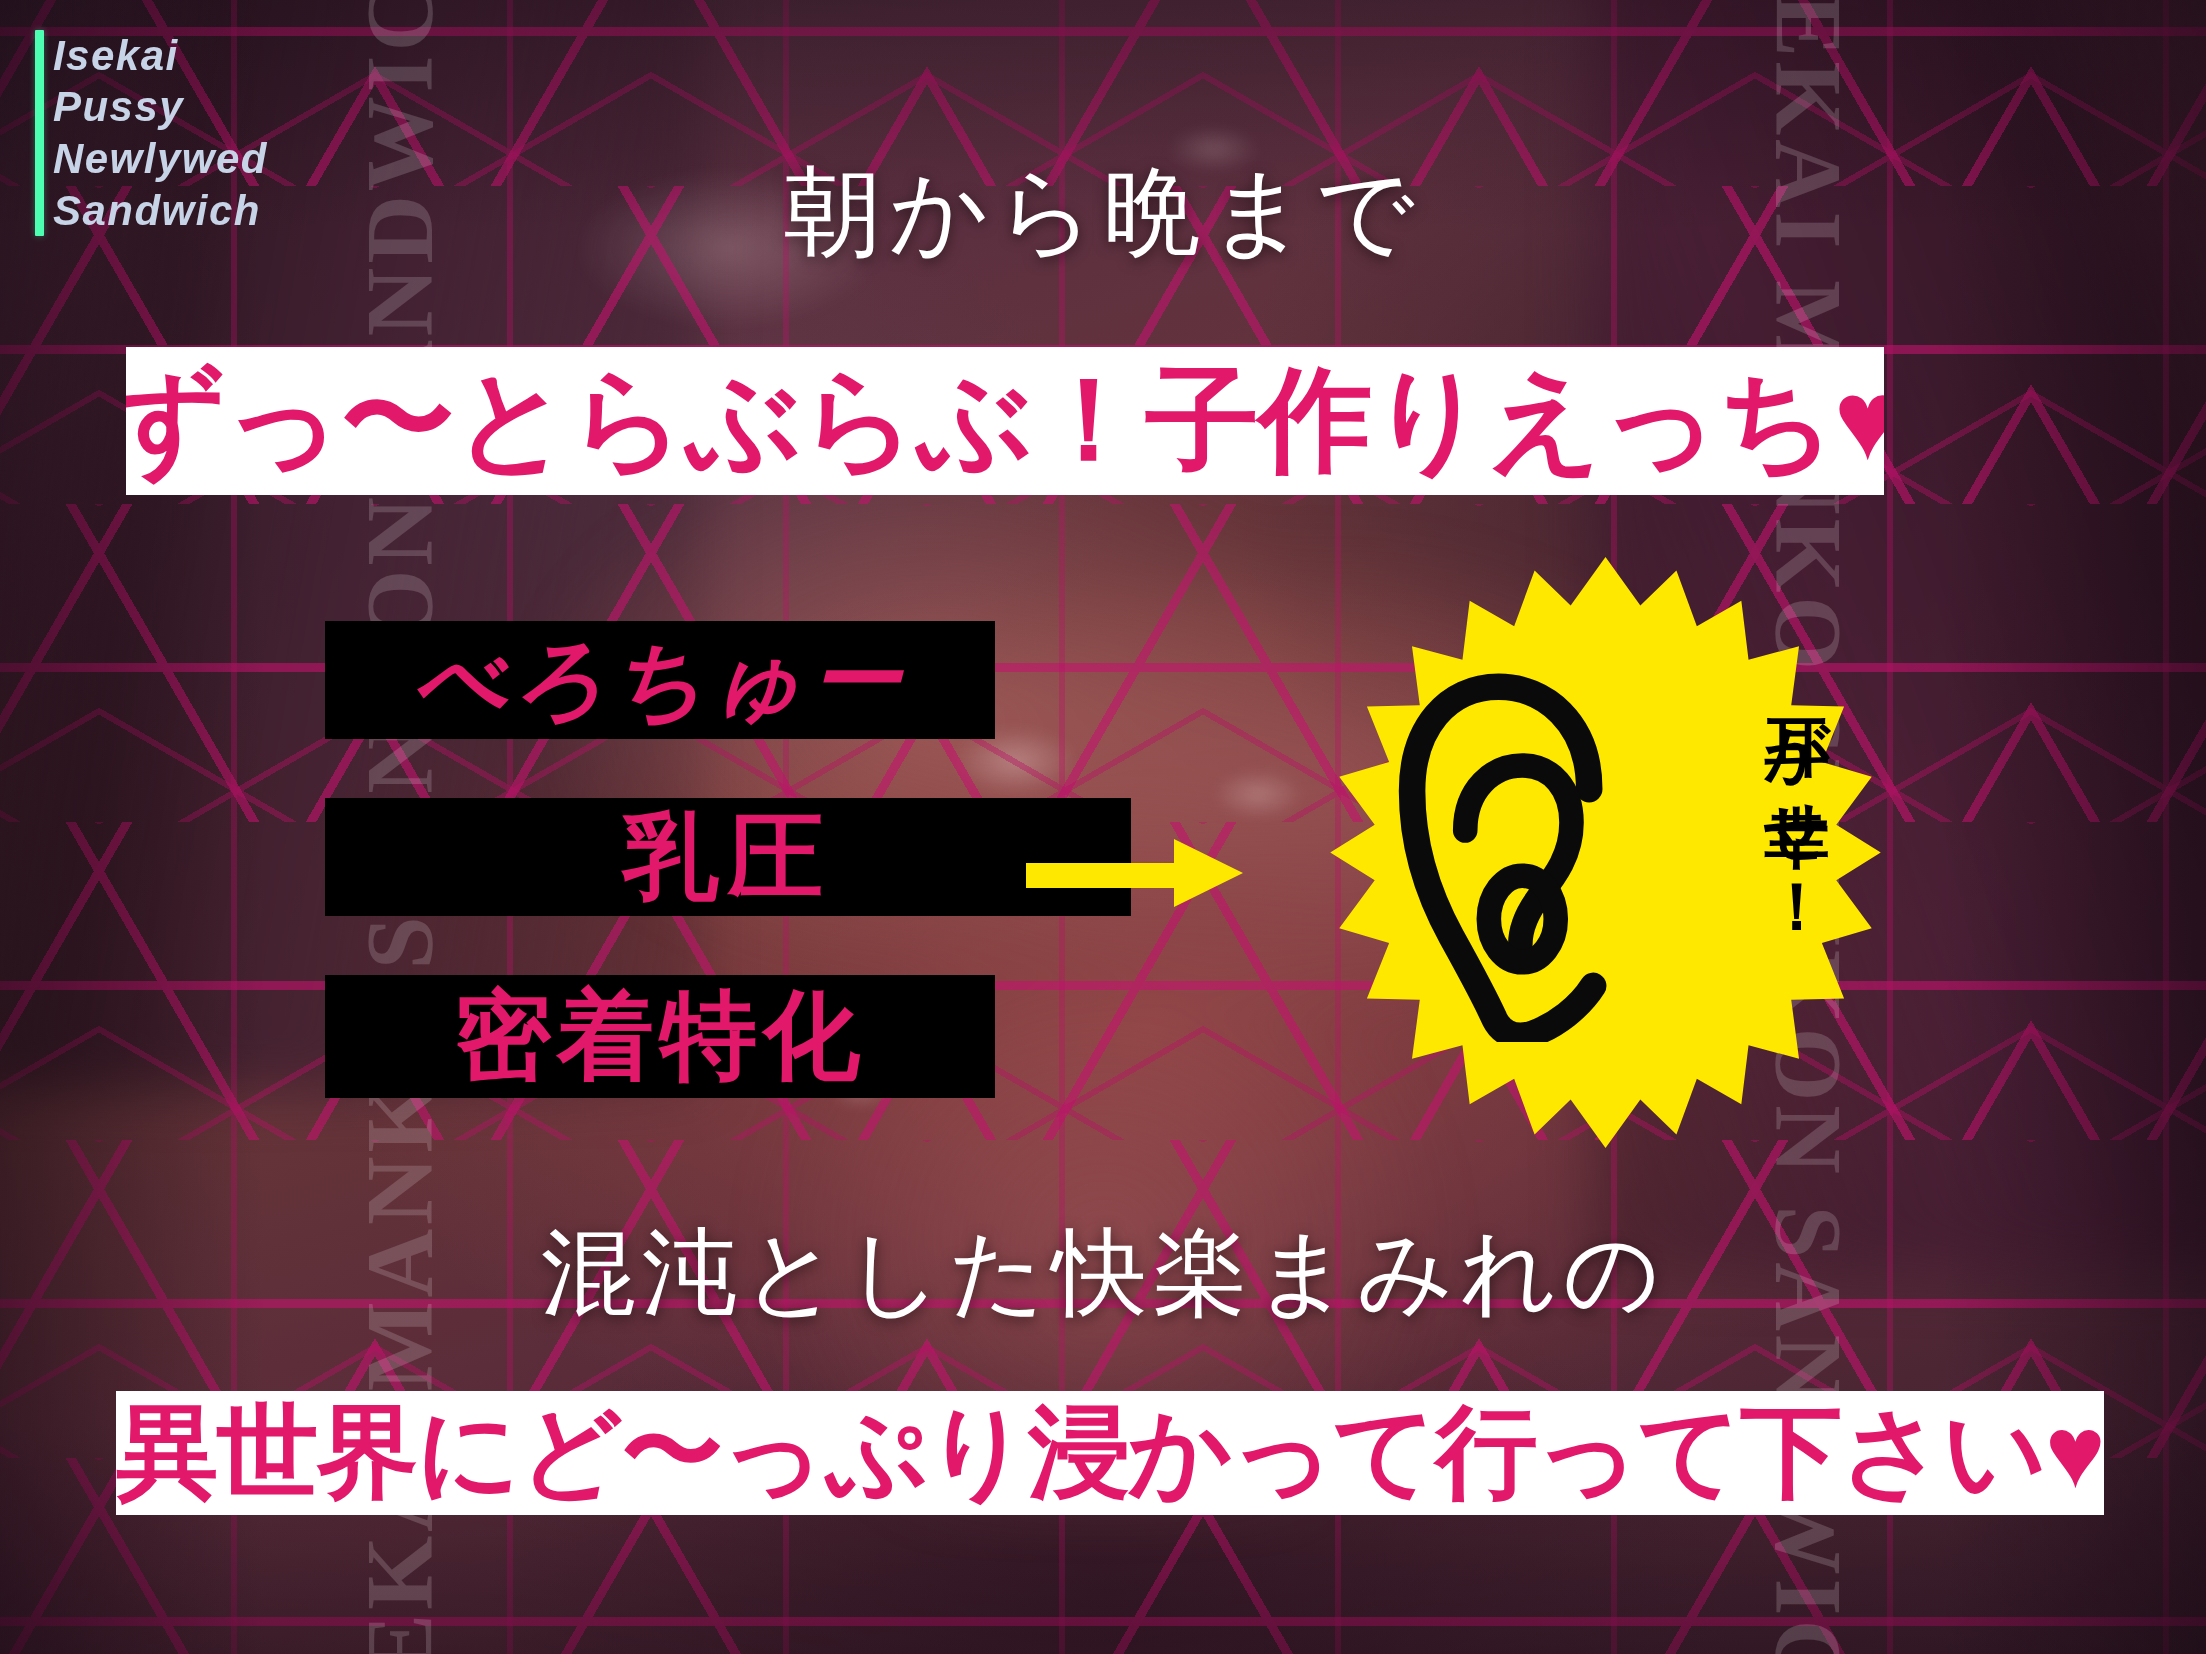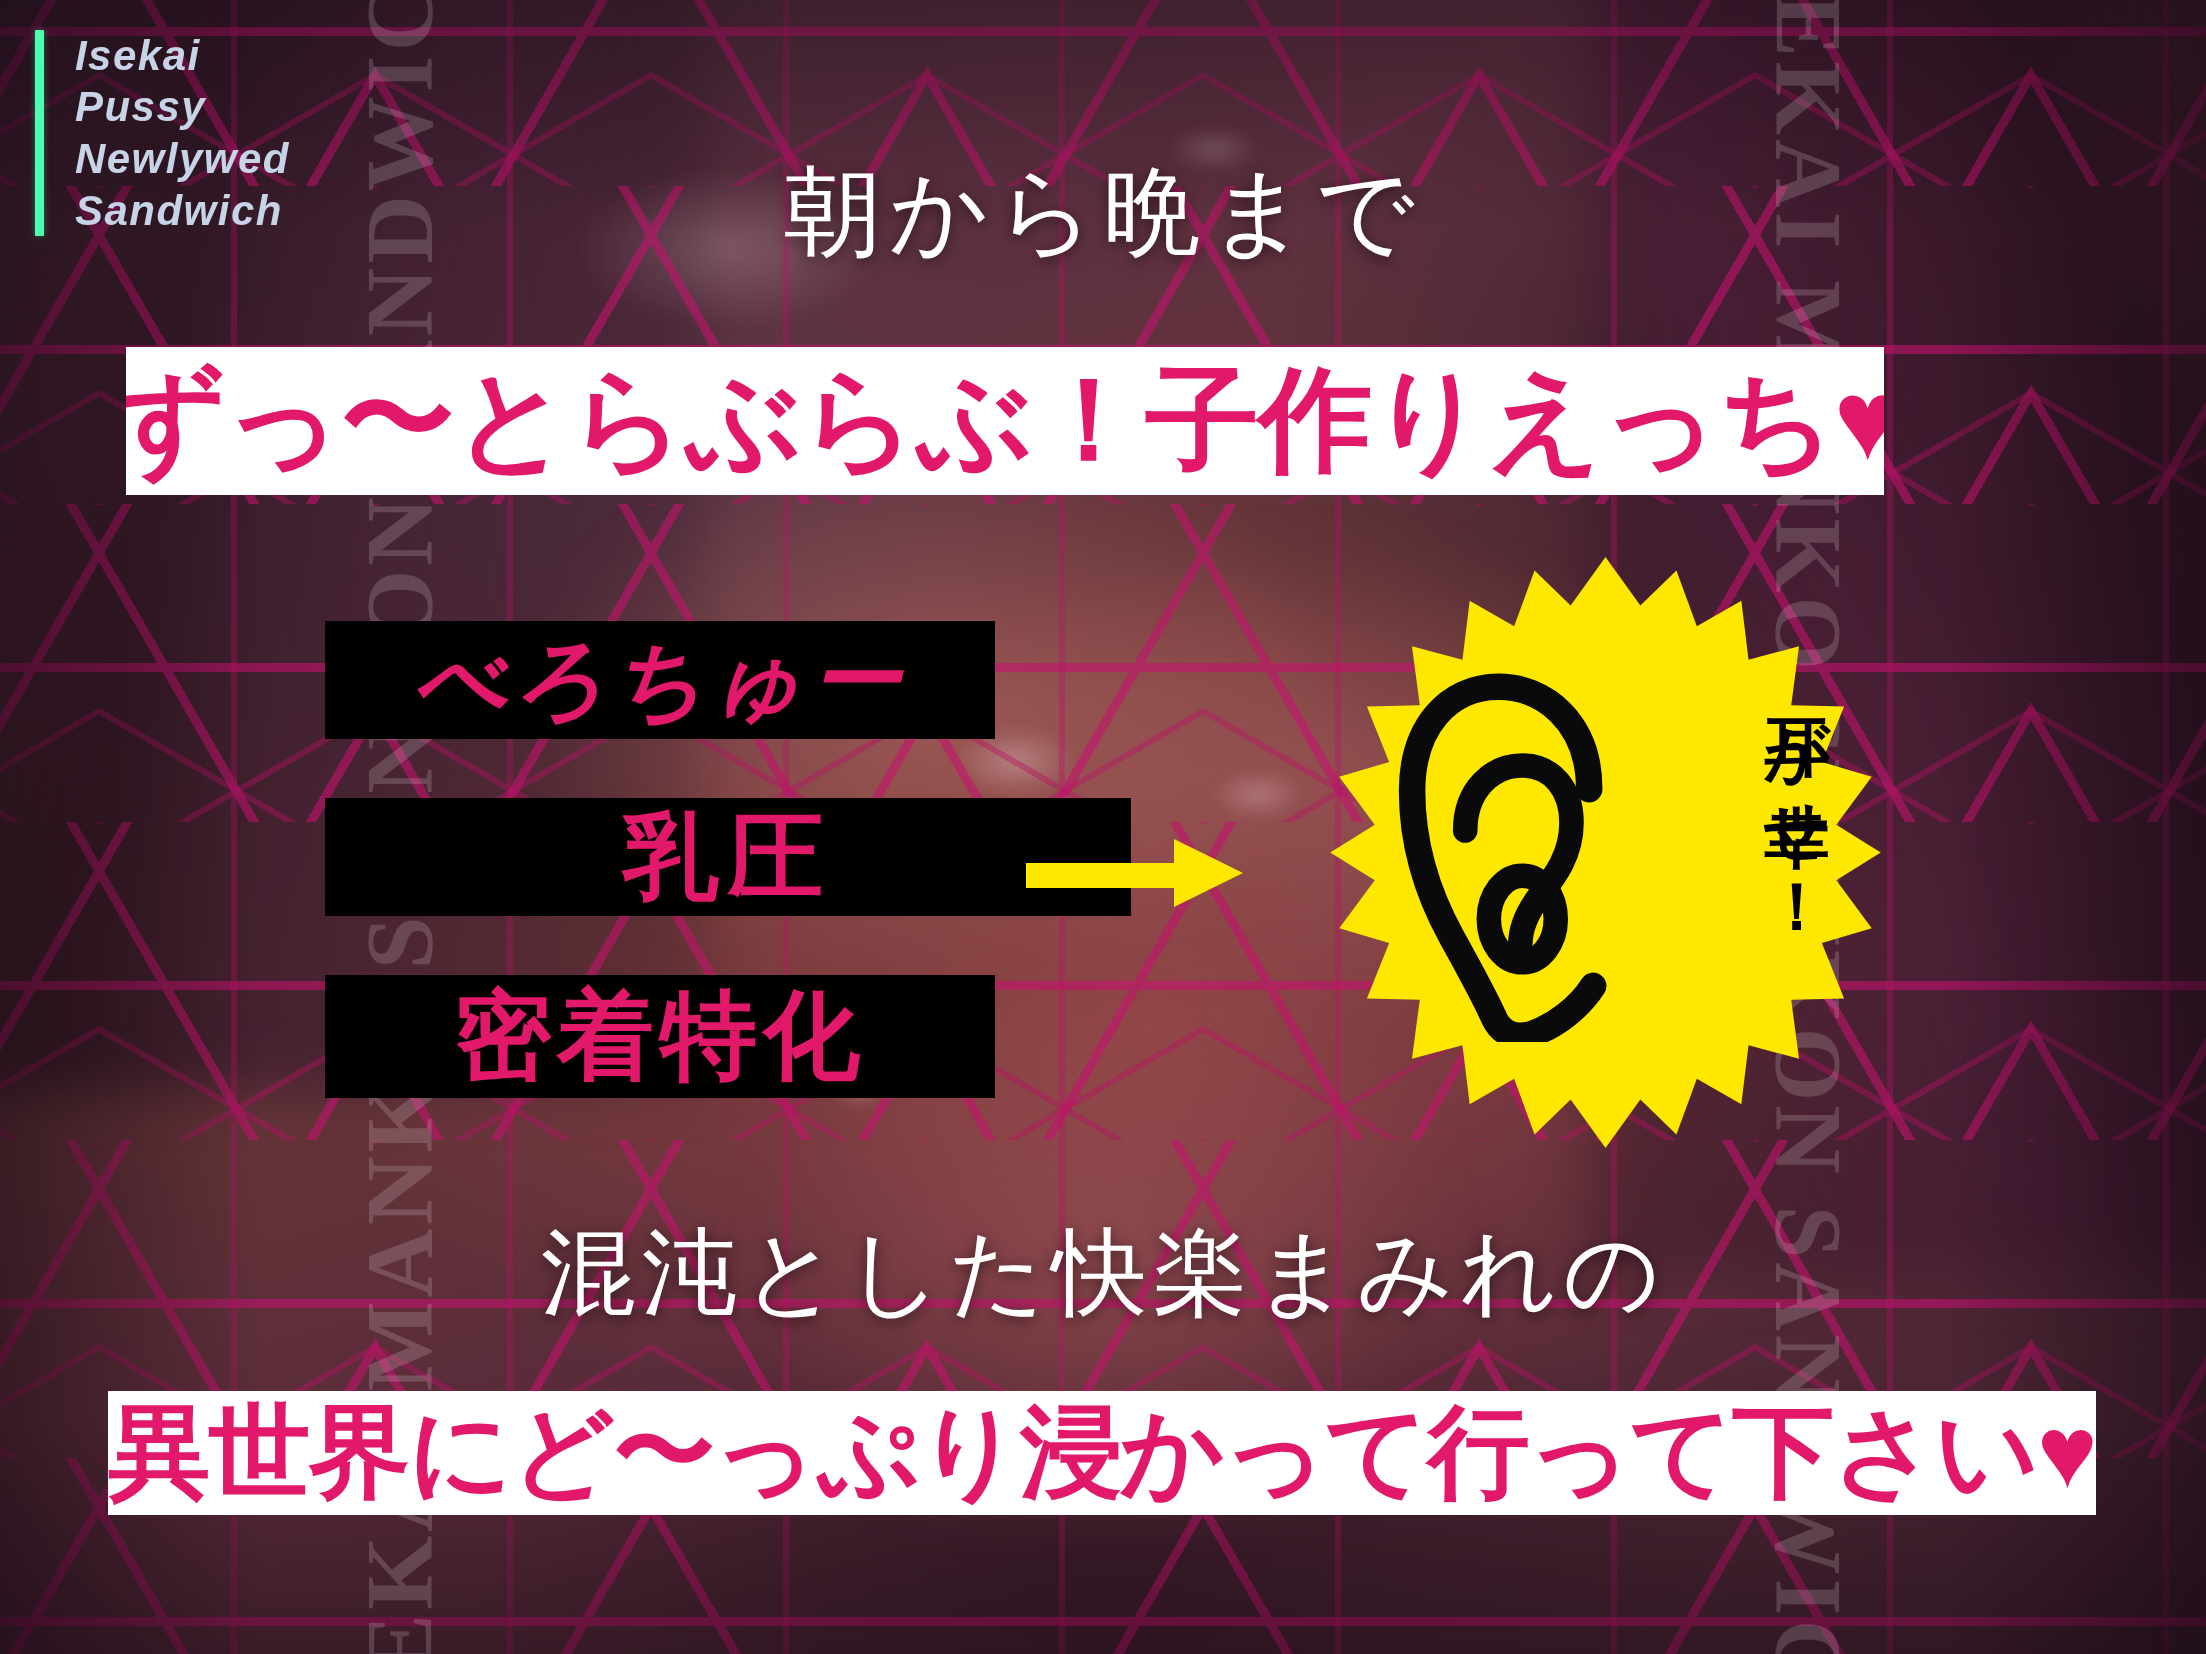--- a/index.html
+++ b/index.html
@@ -104,21 +104,21 @@
   }
   .wm-right{
     right:-537px; top:778px;
     transform:rotate(90deg);
     transform-origin:center center;
   }
 
   
   .title-block{
     position:absolute;left:35px;top:29.6px;
-    display:flex;align-items:stretch;gap:31px;
+    display:flex;align-items:stretch;gap:9px;
   }
   .title-rule{
     width:8.9px;background:#4dffb0;border-radius:1px;
     box-shadow:0 0 5.9px rgba(77,255,176,.35);
   }
   .title-lines{
     display:flex;flex-direction:column;justify-content:center;
     font-family:"Liberation Sans", sans-serif;
     font-style:italic;font-weight:700;
     font-size:42px;line-height:1.23;
@@ -153,21 +153,21 @@
   }
   .banner-text{
     color:#e2186b;
     font-family:"Liberation Serif","DejaVu Serif",serif;
     font-weight:700;
     white-space:nowrap;
     line-height:1;
   }
   #banner-top{left:126px;top:347px;width:1758px;height:148px;}
   #banner-top .banner-text{font-size:114px;letter-spacing:-1px;}
-  #banner-bottom{left:108px;top:1391px;width:1988px;height:124px;}
+  #banner-bottom{left:116px;top:1391px;width:1988px;height:124px;}
   #banner-bottom .banner-text{font-size:102px;letter-spacing:-2px;}
 
   
   .black-box{
     position:absolute;
     background:#000000;
     display:flex;align-items:center;justify-content:center;
   }
   .black-box-text{
     color:#e2186b;

